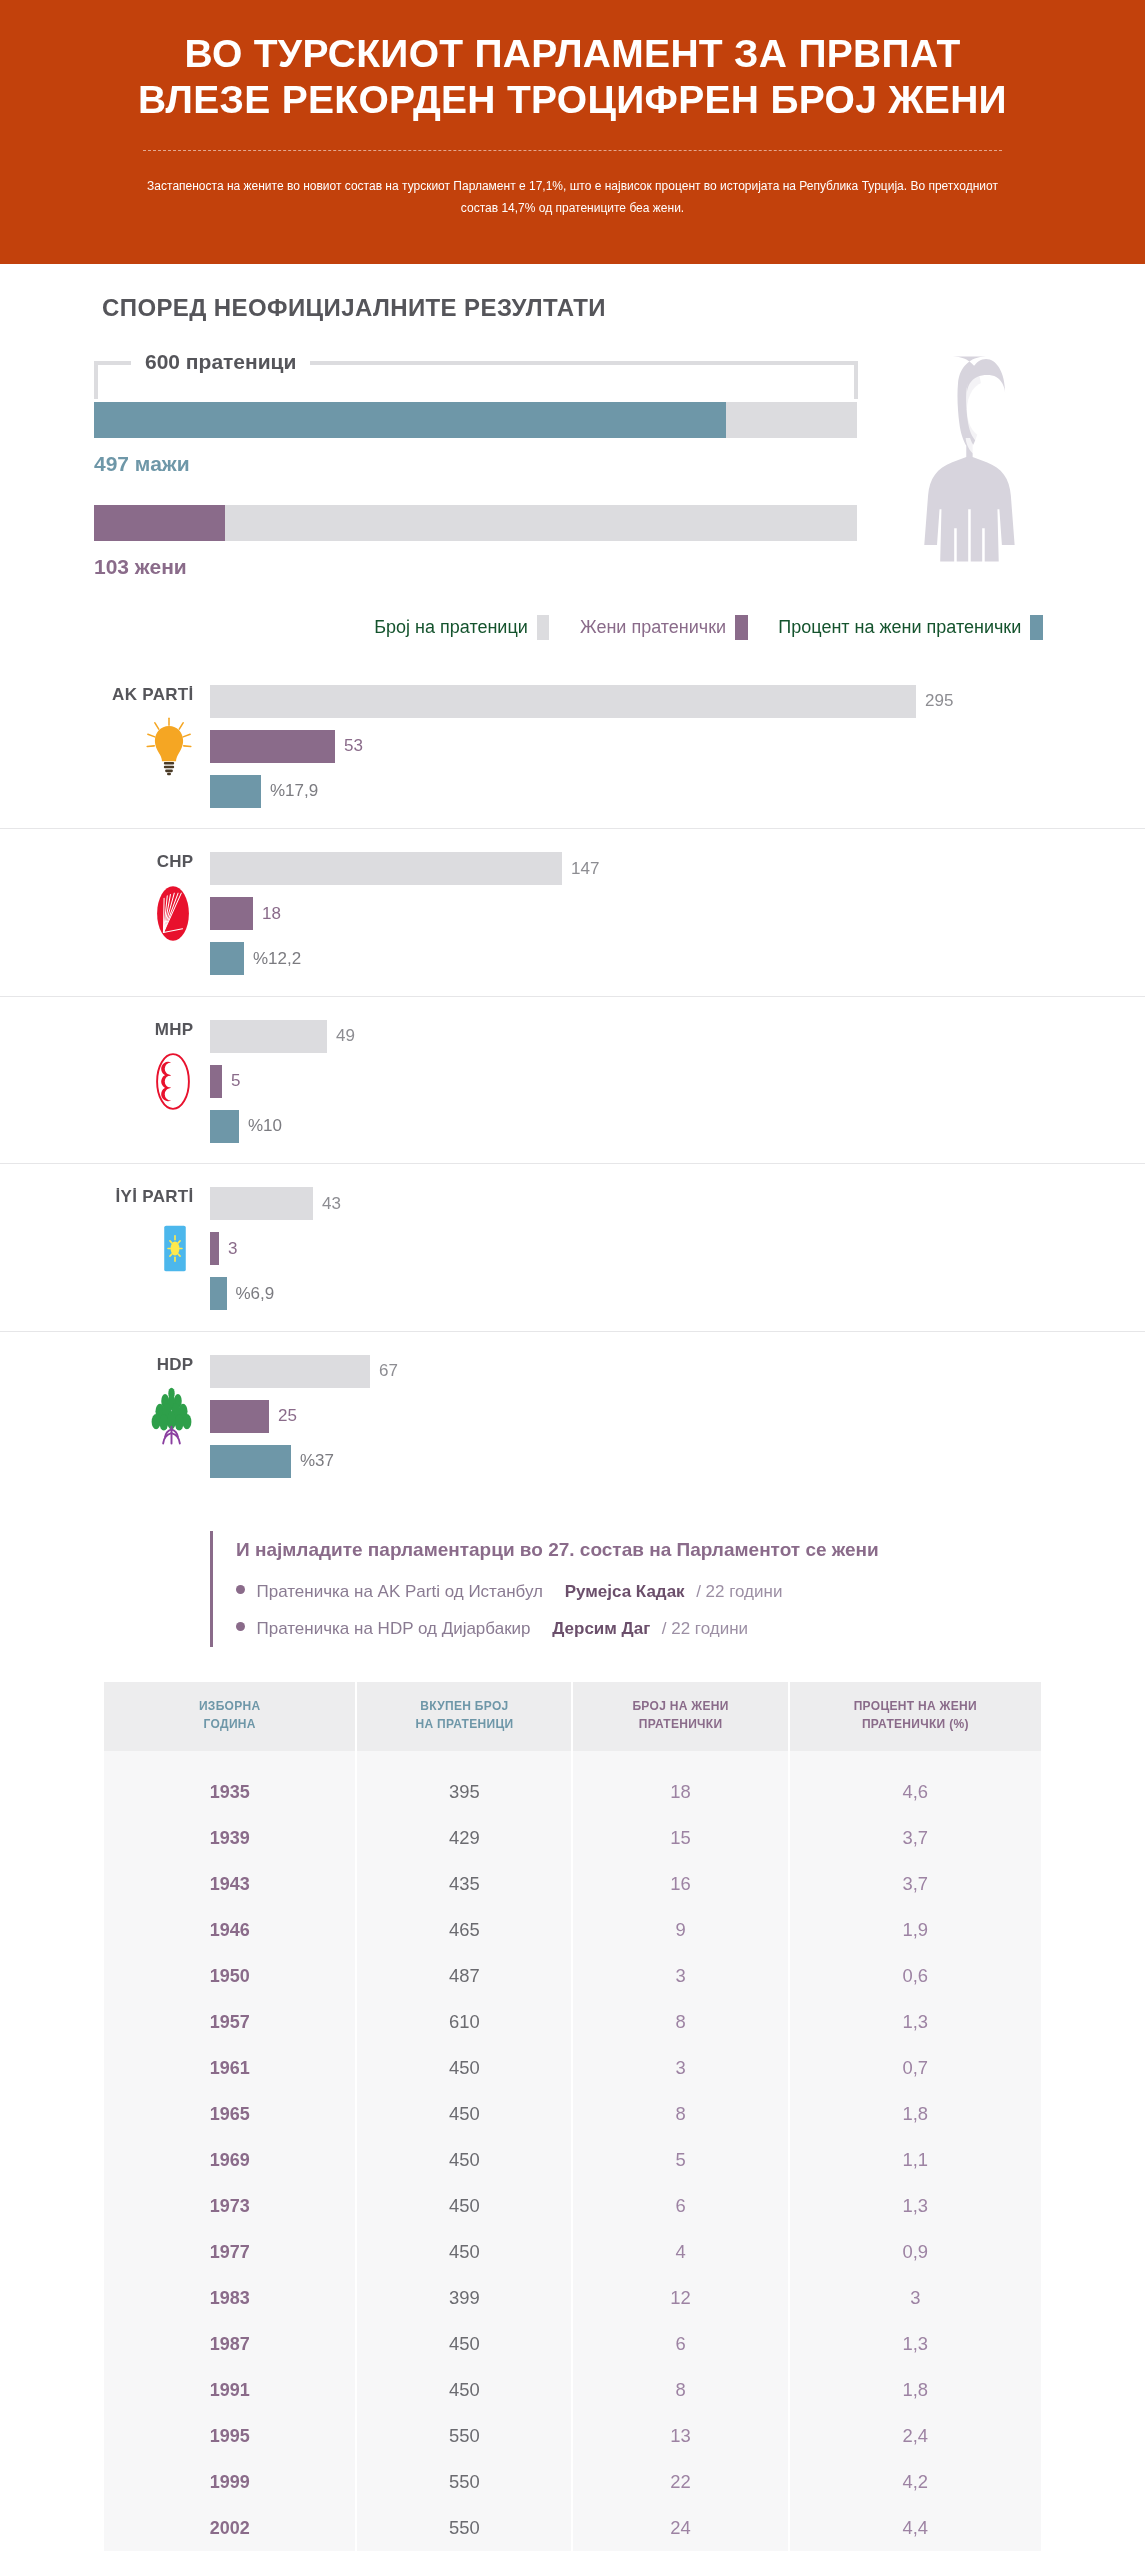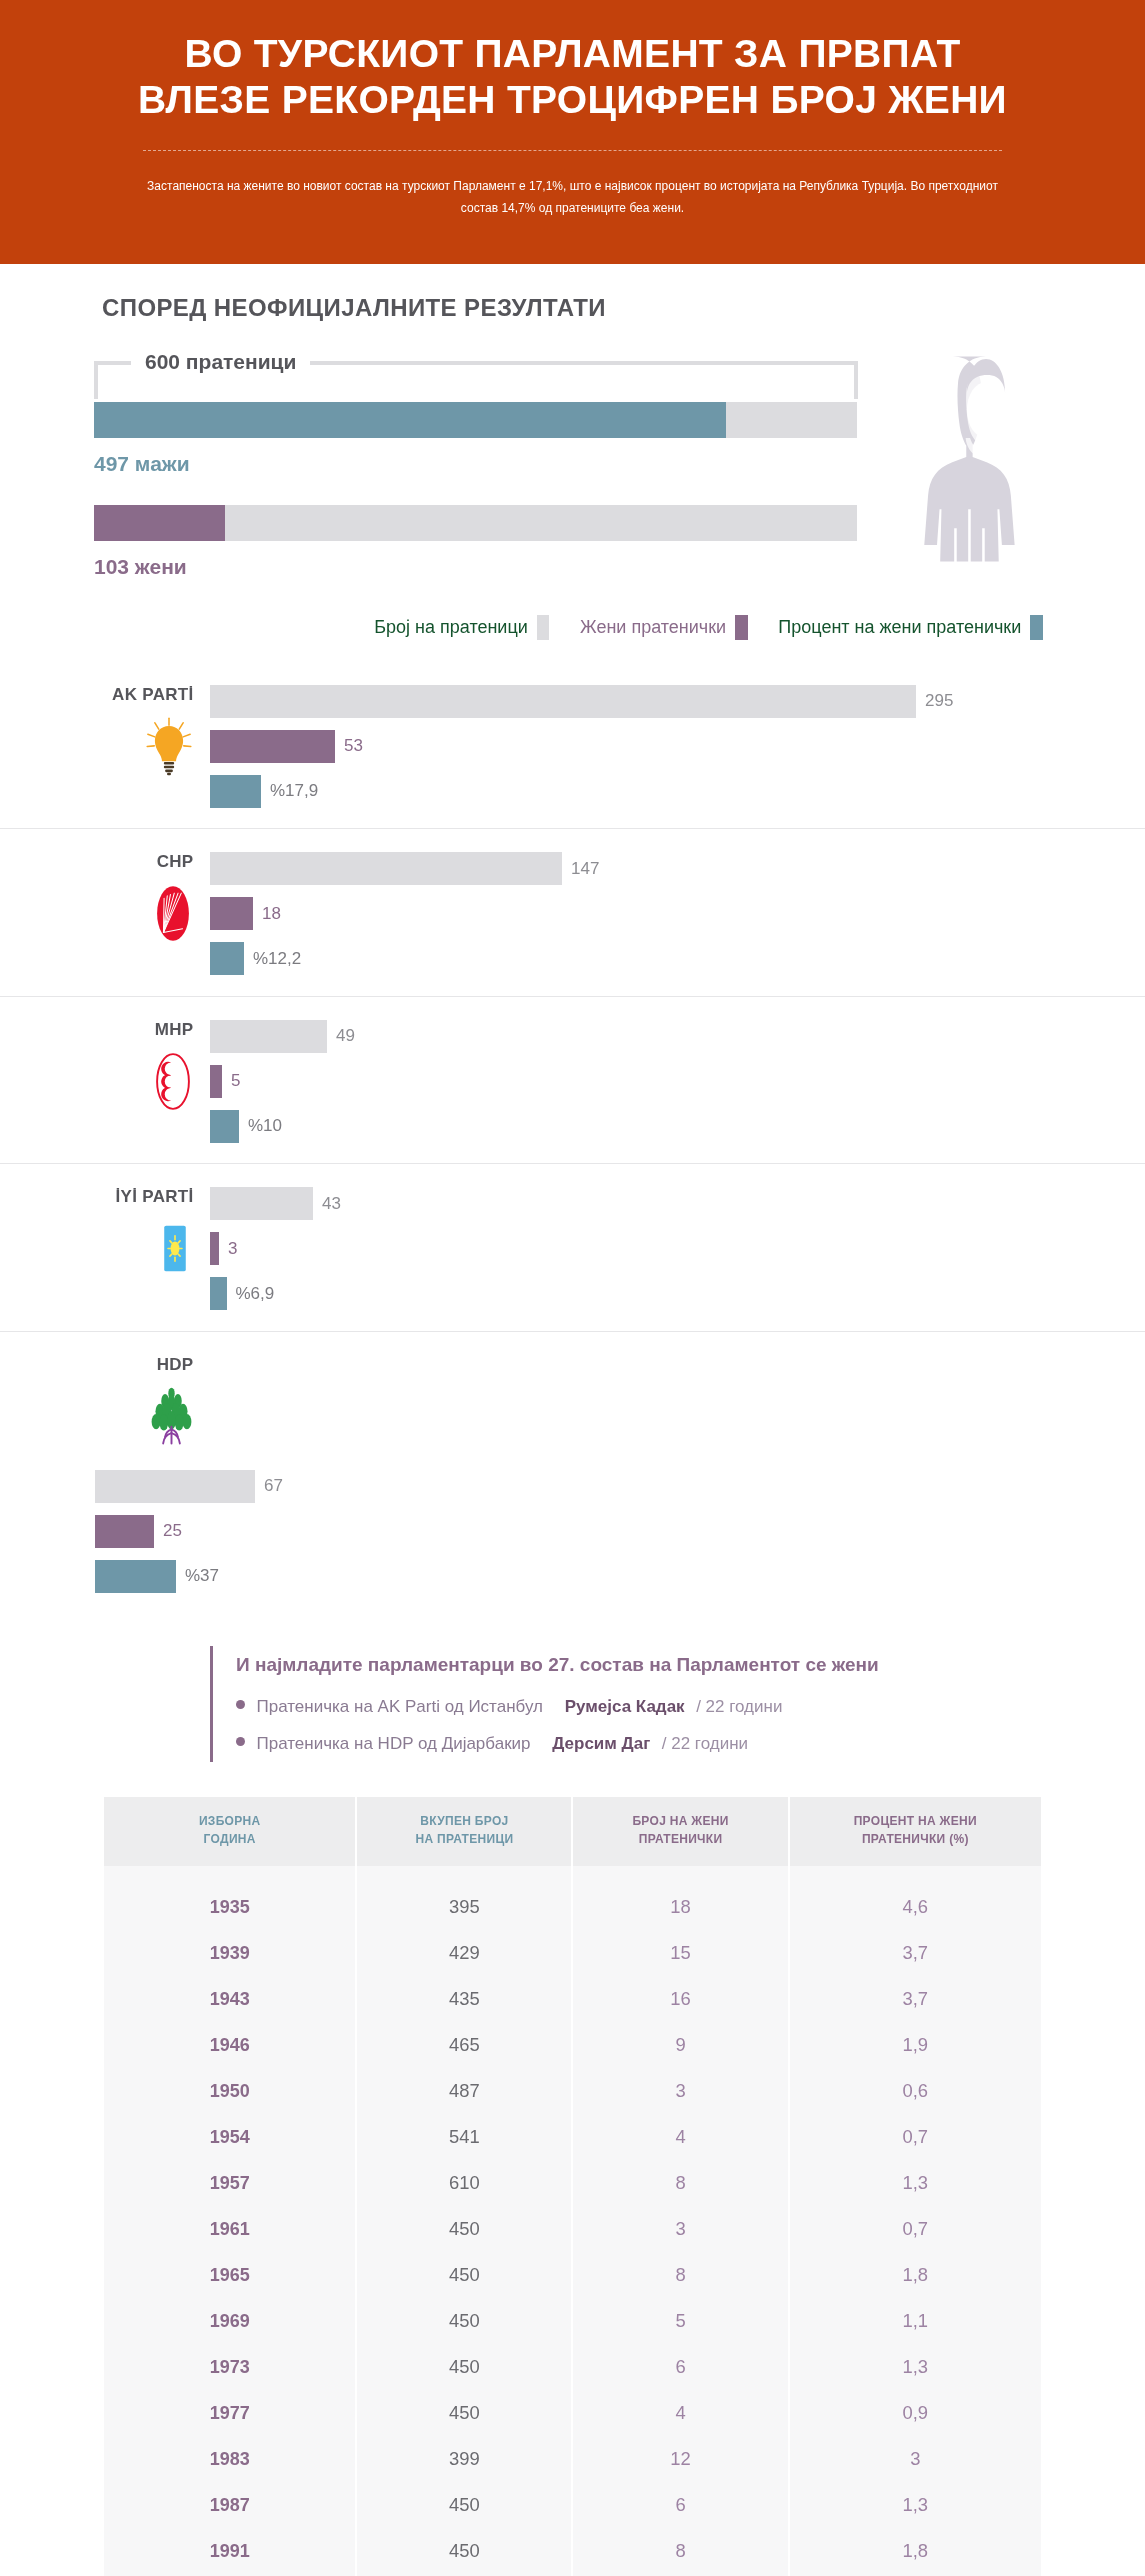--- a/index.html
+++ b/index.html
@@ -140,21 +140,21 @@
   .legend-swatch.teal { background: #6e97a8; }
 
   
   .parties { padding: 0 0 0 0; }
   .party {
     display: flex;
     align-items: flex-start;
     padding: 19px 102px 19px 95px;
     border-bottom: 1.9px solid #e6e6e8;
   }
-  .party:last-child { border-bottom: none; flex-direction: column; }
+  .party:last-child { border-bottom: none; }
 
   .party-left {
     width: 115px;
     flex: 0 0 115px;
     text-align: right;
     padding-right: 16.5px;
     padding-top: 3.8px;
   }
   .party-name {
     font-size: 17px;
@@ -578,26 +578,20 @@
             <td class="wcount">9</td>
             <td class="wpct">1,9</td>
           </tr>
           <tr>
             <td class="year">1950</td>
             <td class="total">487</td>
             <td class="wcount">3</td>
             <td class="wpct">0,6</td>
           </tr>
           <tr>
-            <td class="year">1954</td>
-            <td class="total">541</td>
-            <td class="wcount">4</td>
-            <td class="wpct">0,7</td>
-          </tr>
-          <tr>
             <td class="year">1957</td>
             <td class="total">610</td>
             <td class="wcount">8</td>
             <td class="wpct">1,3</td>
           </tr>
           <tr>
             <td class="year">1961</td>
             <td class="total">450</td>
             <td class="wcount">3</td>
             <td class="wpct">0,7</td>

